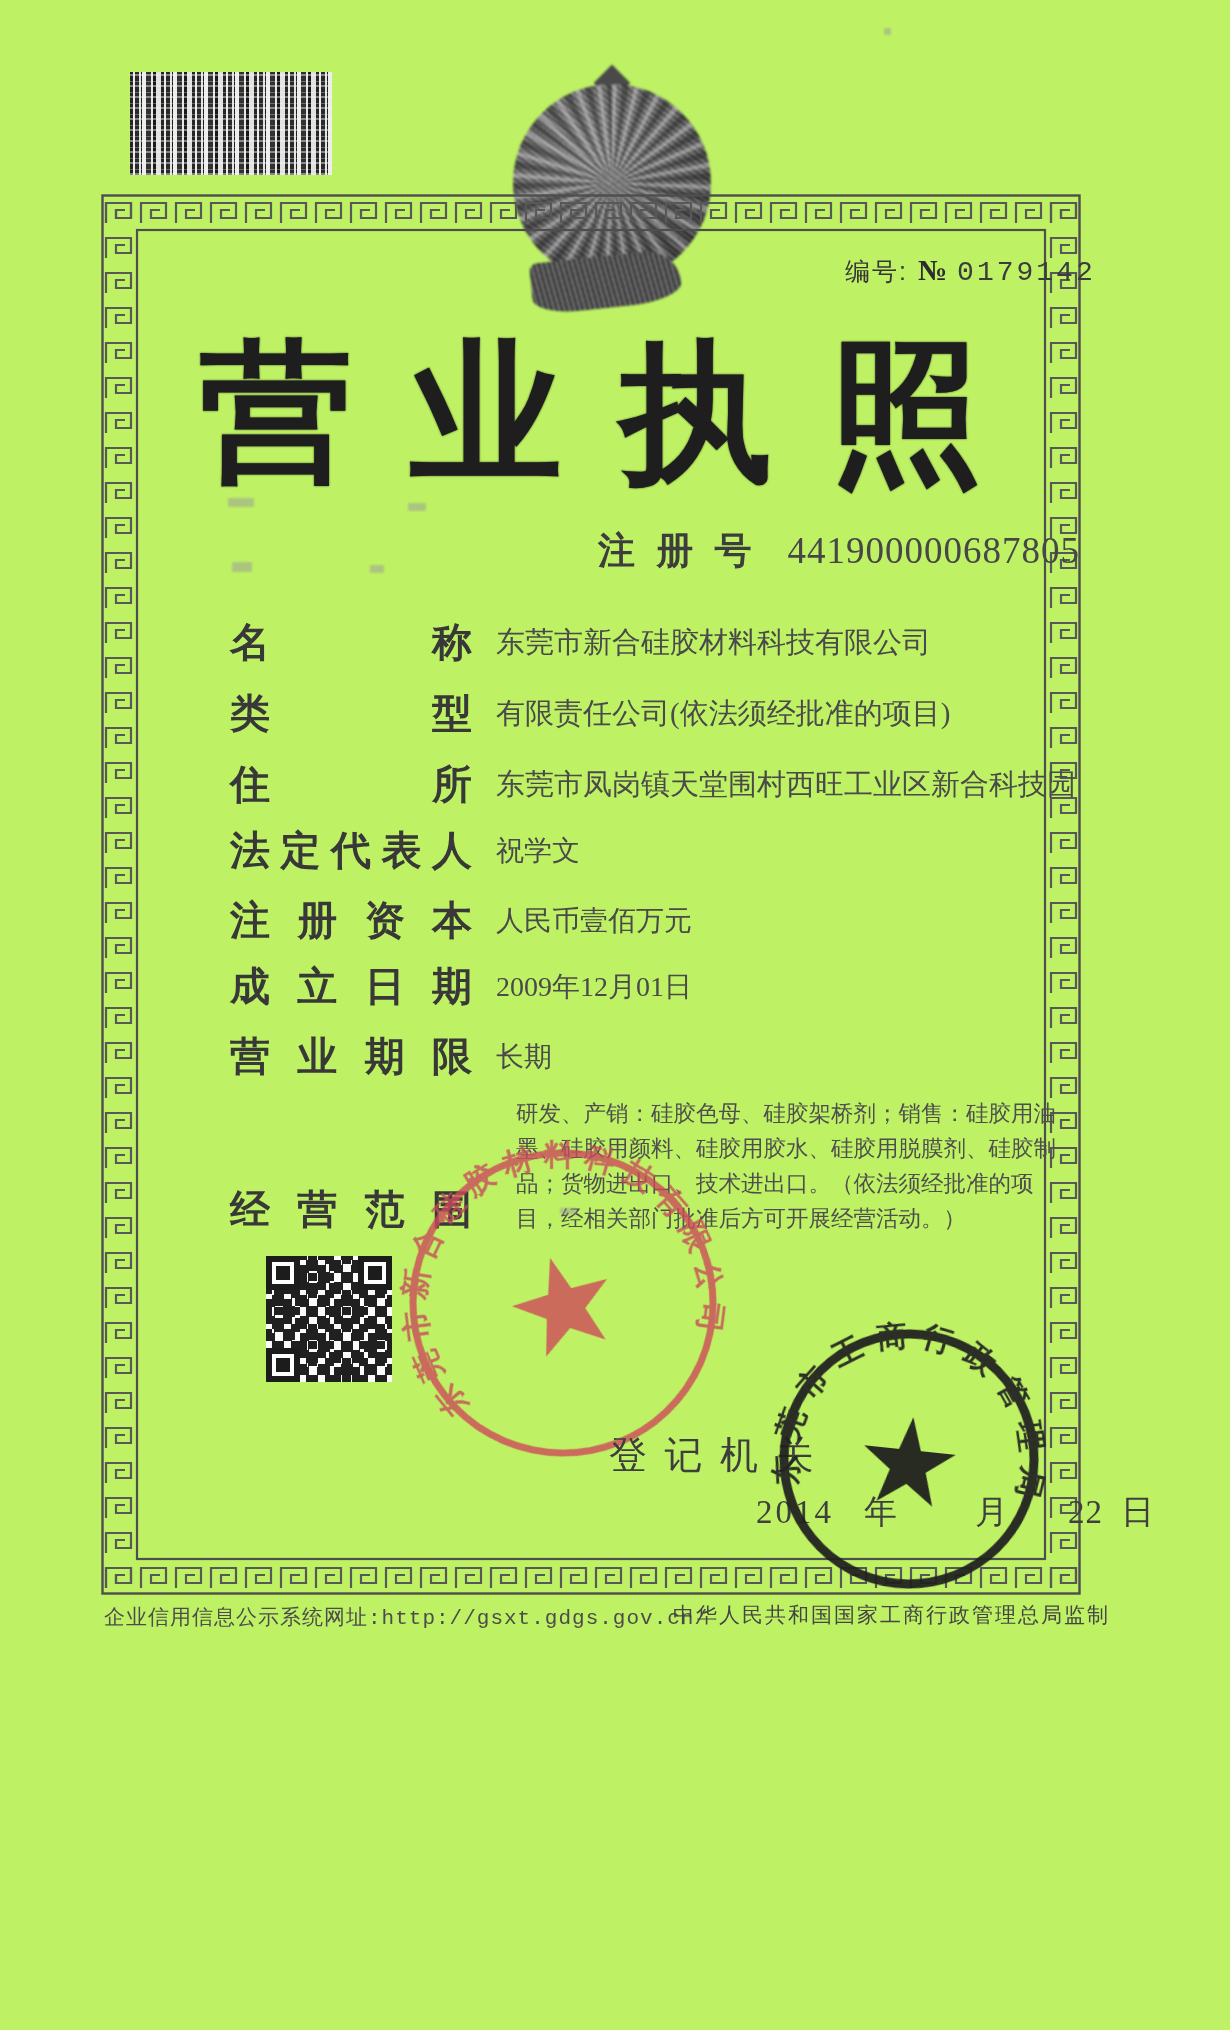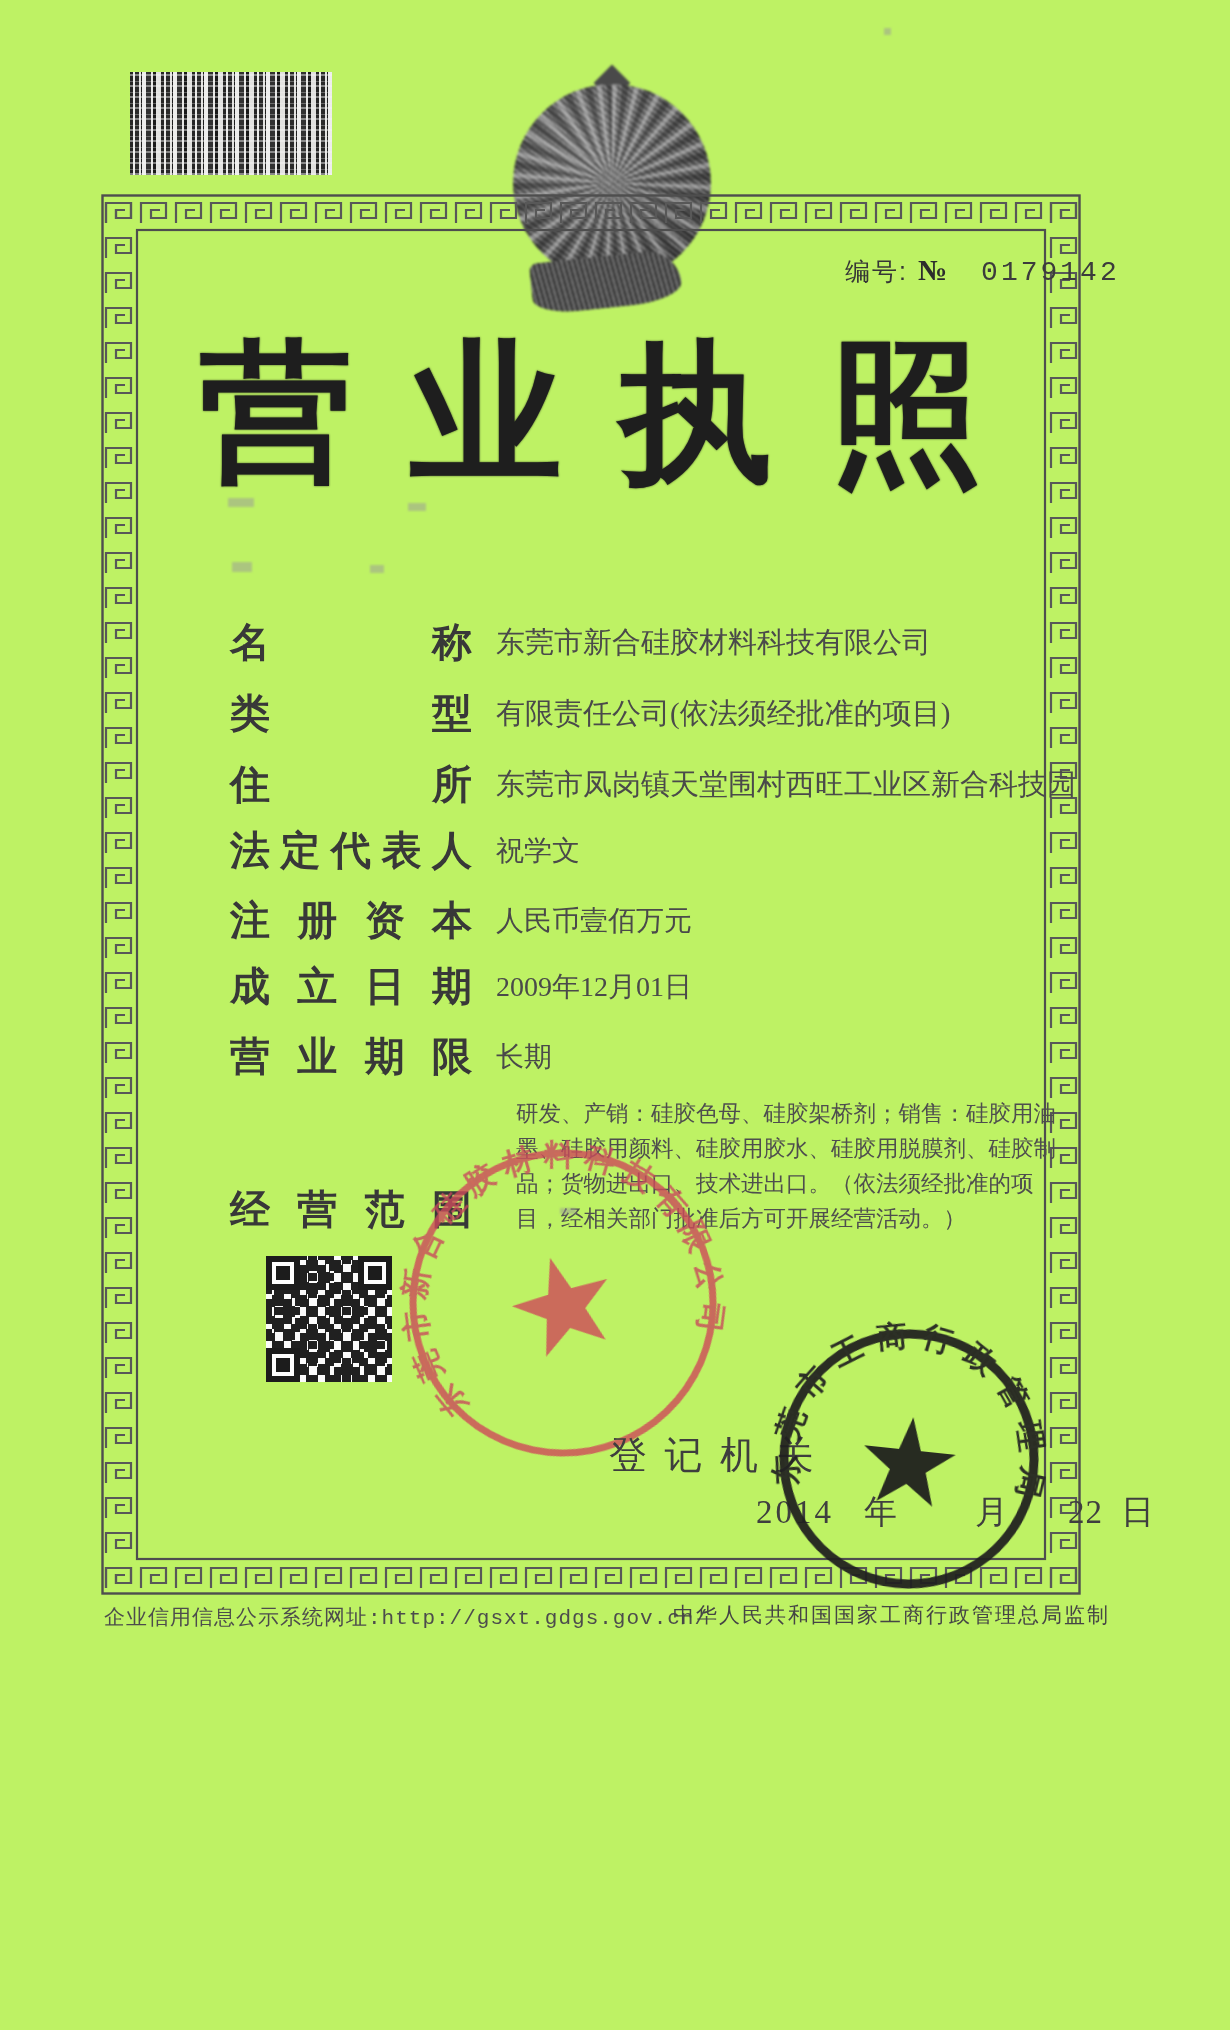--- a/index.html
+++ b/index.html
@@ -30,21 +30,21 @@
   .emblem .tip{position:absolute; left:96px; top:0; width:26px; height:26px; background:#4a4a4a; transform:rotate(45deg);}
   .emblem .base{
     position:absolute; left:28px; bottom:2px; width:150px; height:52px; background:#3e3e3e;
     border-radius:12px 48px 50% 45%; transform:rotate(-6deg);
     background-image:repeating-linear-gradient(80deg, rgba(240,240,240,.3) 0 2px, transparent 2px 5px);
   }
   
   .serial{position:absolute; left:845px; top:254px; display:flex; align-items:baseline; gap:10px; color:#3a3a3a;}
   .serial .lbl{font-size:25px; letter-spacing:2px; font-family:"Liberation Sans",sans-serif; color:#363636;}
   .serial .numero{font-size:29px; font-weight:bold; color:#2c2c2c;}
-  .serial .num{font-size:28px; letter-spacing:3px; color:#3c3c3c; font-family:"Liberation Mono",monospace;margin-left:24px;}
+  .serial .num{font-size:28px; letter-spacing:3px; color:#3c3c3c; font-family:"Liberation Mono",monospace;}
   
   .title{
     position:absolute; left:101px; top:312px; width:980px; text-align:center;
     font-size:152px; font-weight:900; color:#1e1e1e;
     letter-spacing:58px; padding-left:58px; box-sizing:border-box;
     text-shadow:0 0 2px rgba(20,20,20,.85); filter:blur(.3px);
   }
   
   .regline{position:absolute; left:598px; top:526px; display:flex; align-items:baseline; gap:30px;}
   .regline .lbl{font-size:37px; color:#3d3d3d; letter-spacing:6px; font-weight:600;}
@@ -119,20 +119,24 @@
   </svg>
 
   <div class="serial">
     <span class="lbl">编号:</span>
     <span class="numero">№</span>
     <span class="num">0179142</span>
   </div>
 
   <div class="title">营业执照</div>
 
+  <div class="regline">
+    <span class="lbl">注 册 号</span>
+    <span class="num">441900000687805</span>
+  </div>
 
   <div class="rows">
     <div class="frow" style="top:615px">
       <div class="flabel">名称</div>
       <div class="fvalue">东莞市新合硅胶材料科技有限公司</div>
     </div>
     <div class="frow" style="top:686px">
       <div class="flabel">类型</div>
       <div class="fvalue">有限责任公司(依法须经批准的项目)</div>
     </div>

